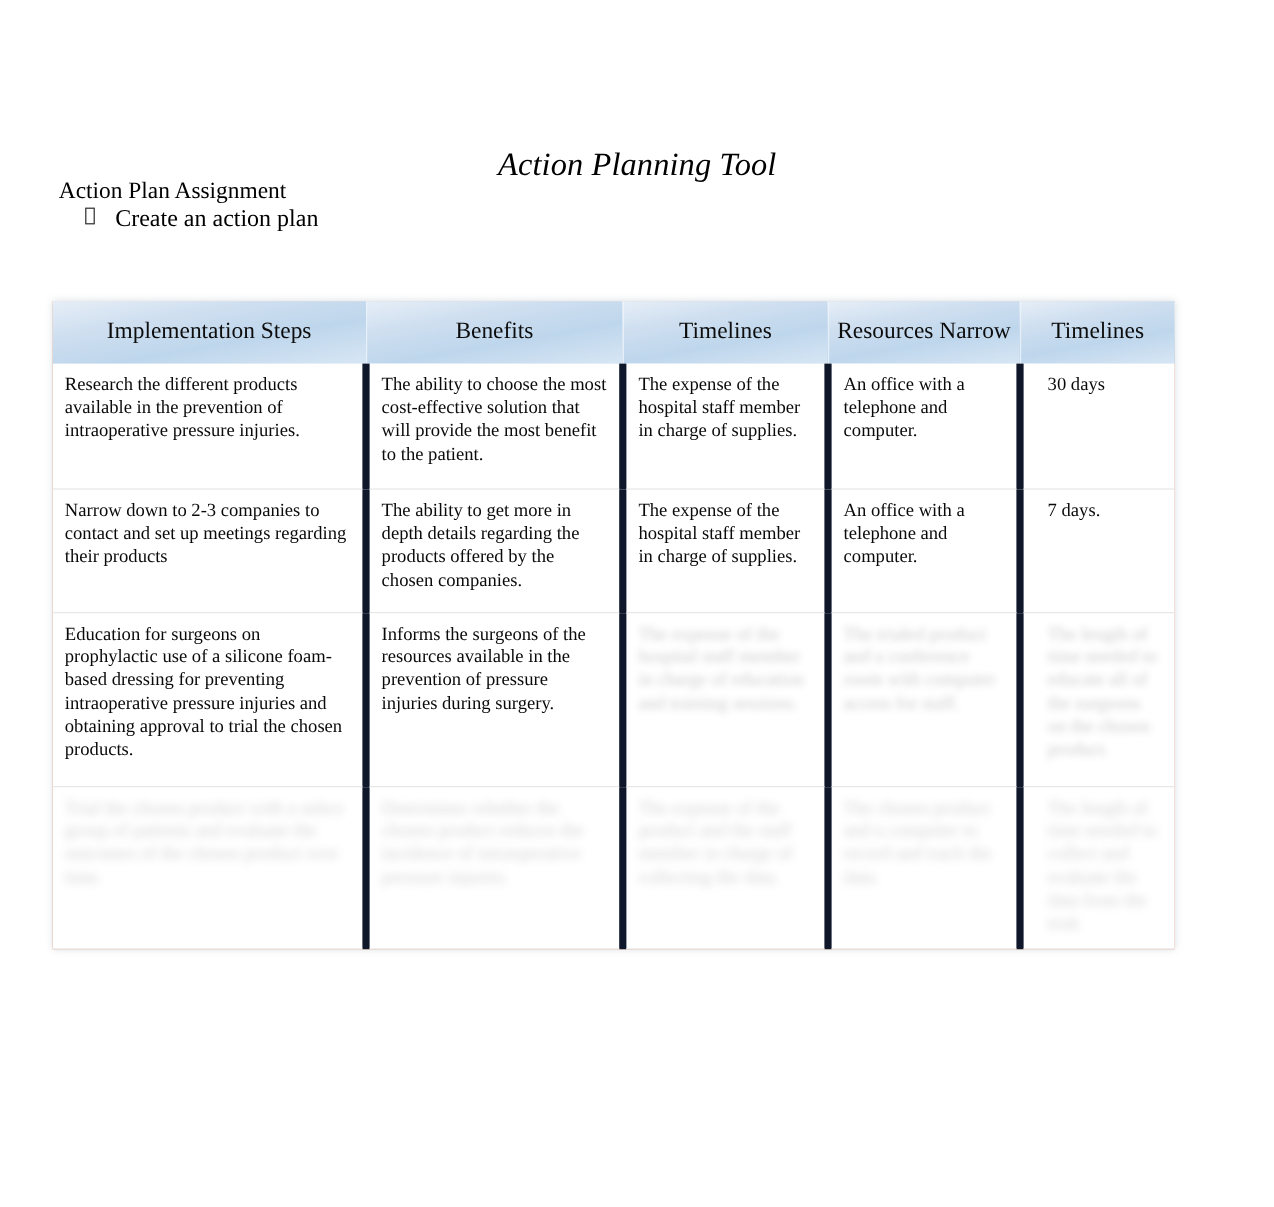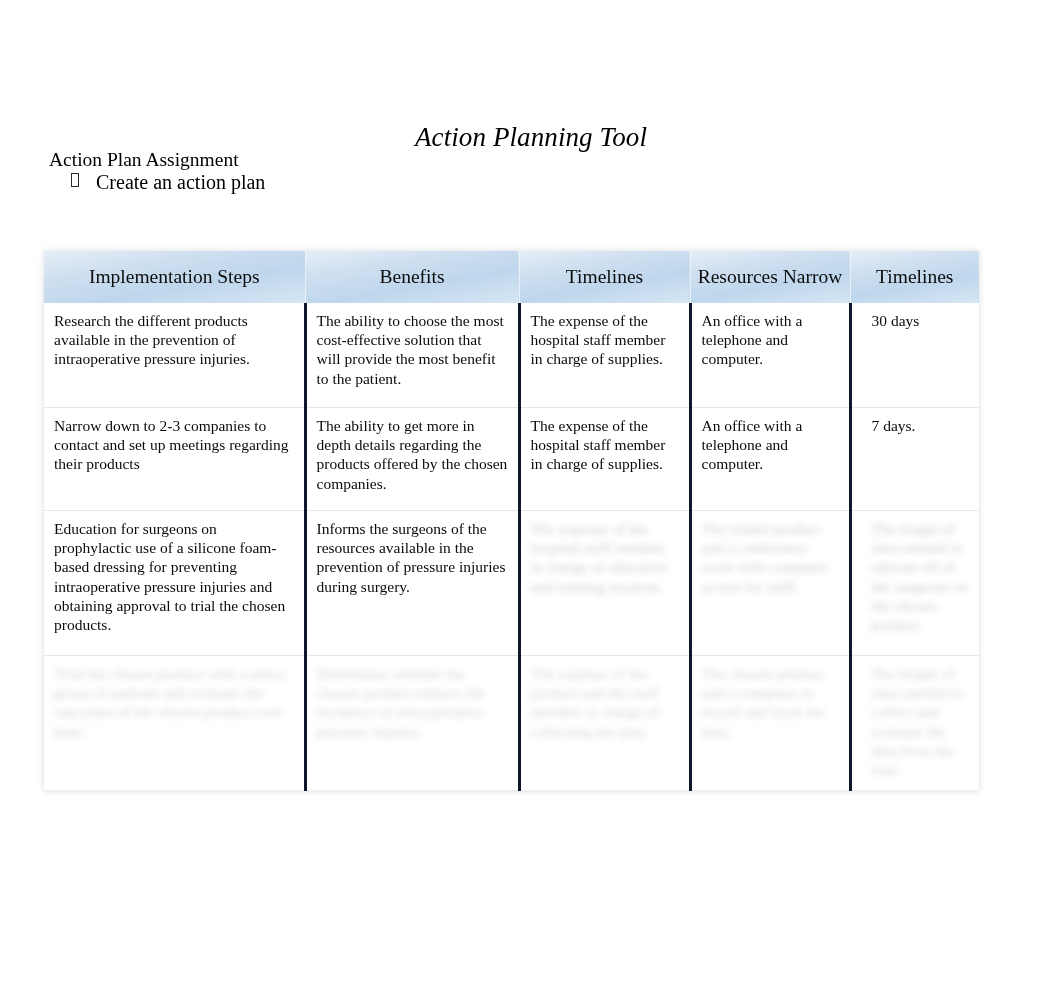--- a/index.html
+++ b/index.html
@@ -114,21 +114,21 @@
     border-right: 1px solid rgba(255,255,255,0.55);
     color: #0d0d0d;
   }
   table.plan-table th:last-child { border-right: none; margin-left: 22px; }
 
   table.plan-table td {
     vertical-align: top;
     font-size: 15.5px;
     line-height: 19.2px;
     padding: 8px 10px 10px 10px;
-    border-right: 3px solid #0f172a;
+    border-right: 6px solid #0f172a;
     border-bottom: 1px solid #e7e7e7;
     color: #0a0a0a;
     word-wrap: break-word;
   }
   table.plan-table td:last-child { border-right: none; padding-left: 20px; }
   table.plan-table tr:last-child td { border-bottom: 1px solid #efefef; }
 
   tr.r1 td { height: 86px; }
   tr.r2 td { height: 84px; }
   tr.r3 td { height: 126px; }

